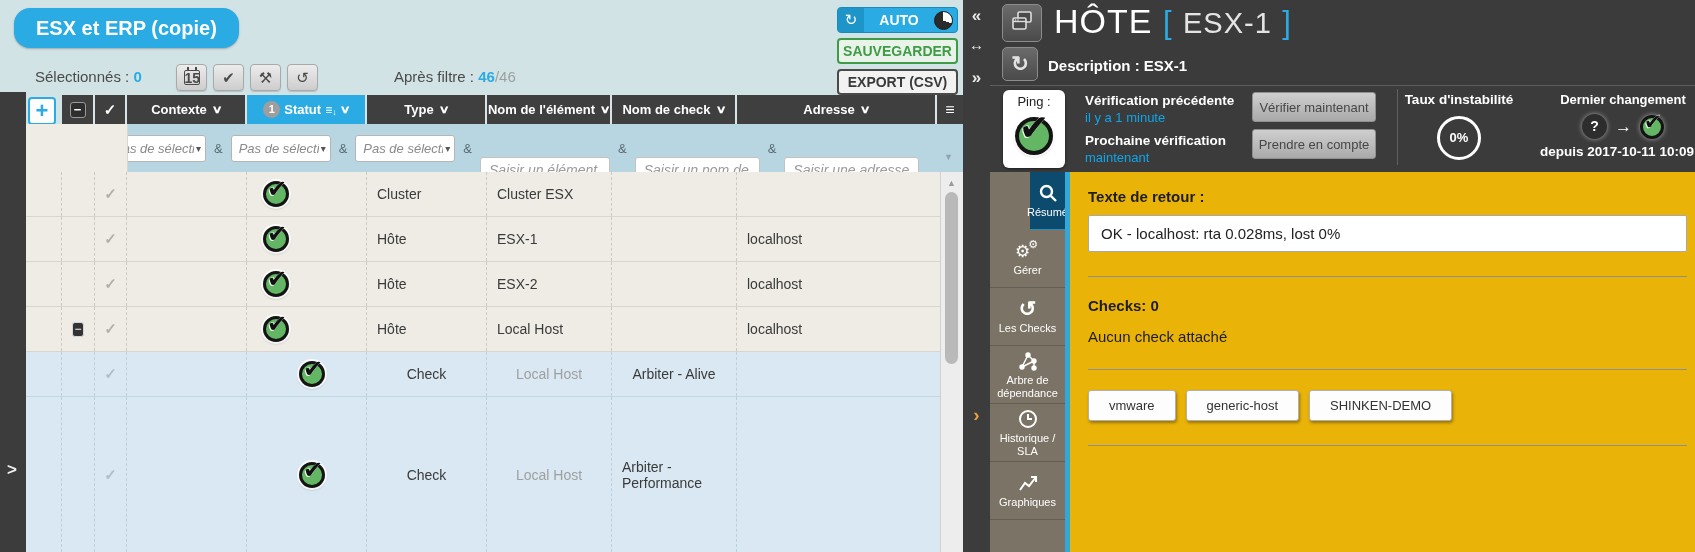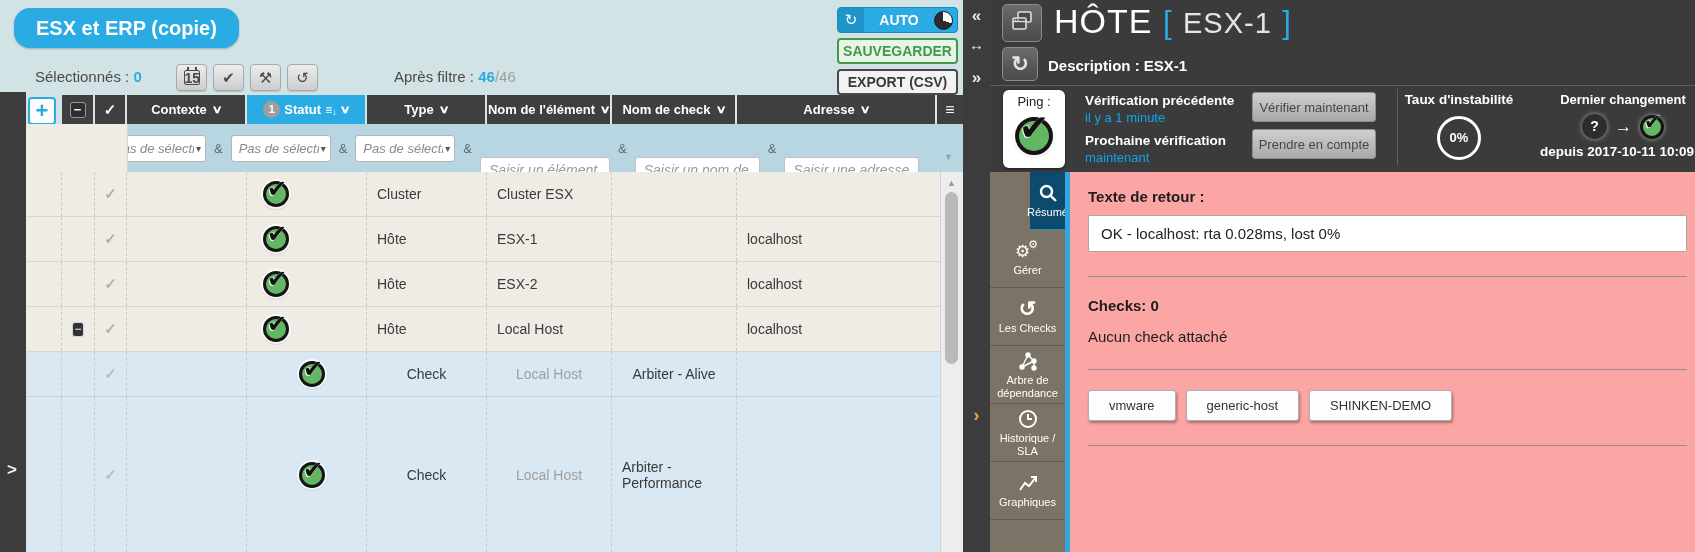--- a/index.html
+++ b/index.html
@@ -156,21 +156,21 @@
   .sb-item { height:58px; background:#7b7365; border-bottom:1px solid #655d4f; color:#fff;
     display:flex; flex-direction:column; align-items:center; justify-content:center; gap:2px; padding:3px 2px; }
   .sb-item.active { background:#0c4a6e; border-bottom-color:#2a90bb;margin-left:40px; }
   .sb-label { font-size:11px; text-align:center; line-height:1.15; }
   .sb-icon { height:22px; display:flex; align-items:center; justify-content:center; }
   .sb-icon svg { display:block; }
   .gear1 { font-size:17px; line-height:17px; } .gear2 { font-size:11px; position:relative; top:-7px; left:-2px; }
   .undo-gl { font-size:21px; font-weight:bold; line-height:20px; }
 
   
-  .content { position:absolute; left:75px; top:172px; right:0; bottom:0; background:#fca5a5;
+  .content { position:absolute; left:75px; top:172px; right:0; bottom:0; background:#eab308;
     border-left:5px solid #31a7da; padding:16px 8px 8px 18px; color:#1d1d1d; }
   .clabel { font-size:15px; font-weight:bold; }
   .outbox { margin-top:10px; height:37px; background:#fff; border:1px solid #a8a8a8; border-radius:2px;
     font-size:15px; color:#222; display:flex; align-items:center; padding-left:12px; }
   .chr { border:none; border-top:1px solid #8f8f8f; margin:24px 0 20px; }
   .ctext { margin-top:14px; font-size:15px; }
   .tpl-row { display:flex; gap:10px; margin-top:14px; }
   .tpl-btn { background:#fdfdfd; border:1px solid #b0b0b0; border-radius:3px; padding:7px 20px;
     font-size:13px; color:#333; box-shadow:1px 2px 3px rgba(0,0,0,.35); }
 </style>

